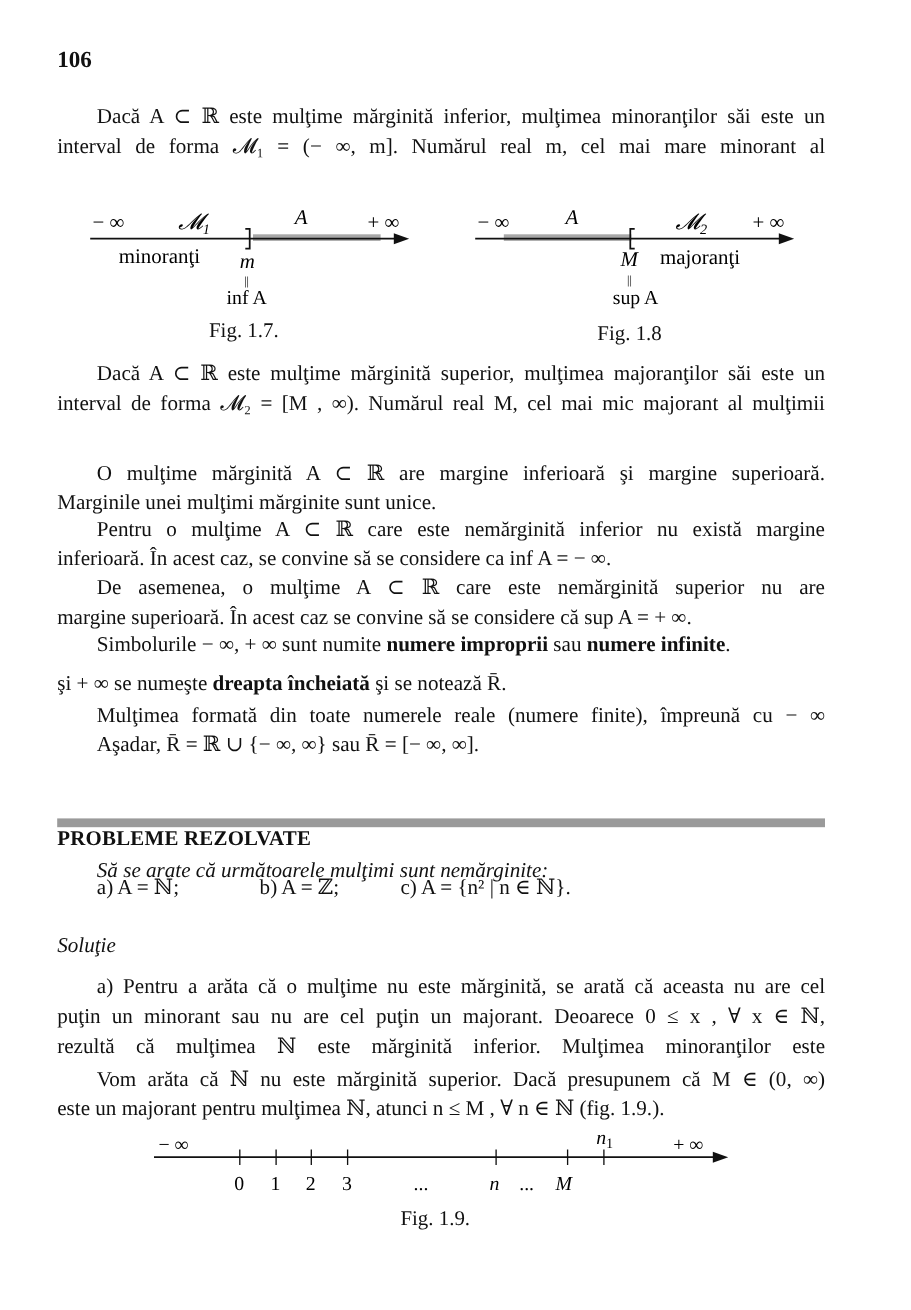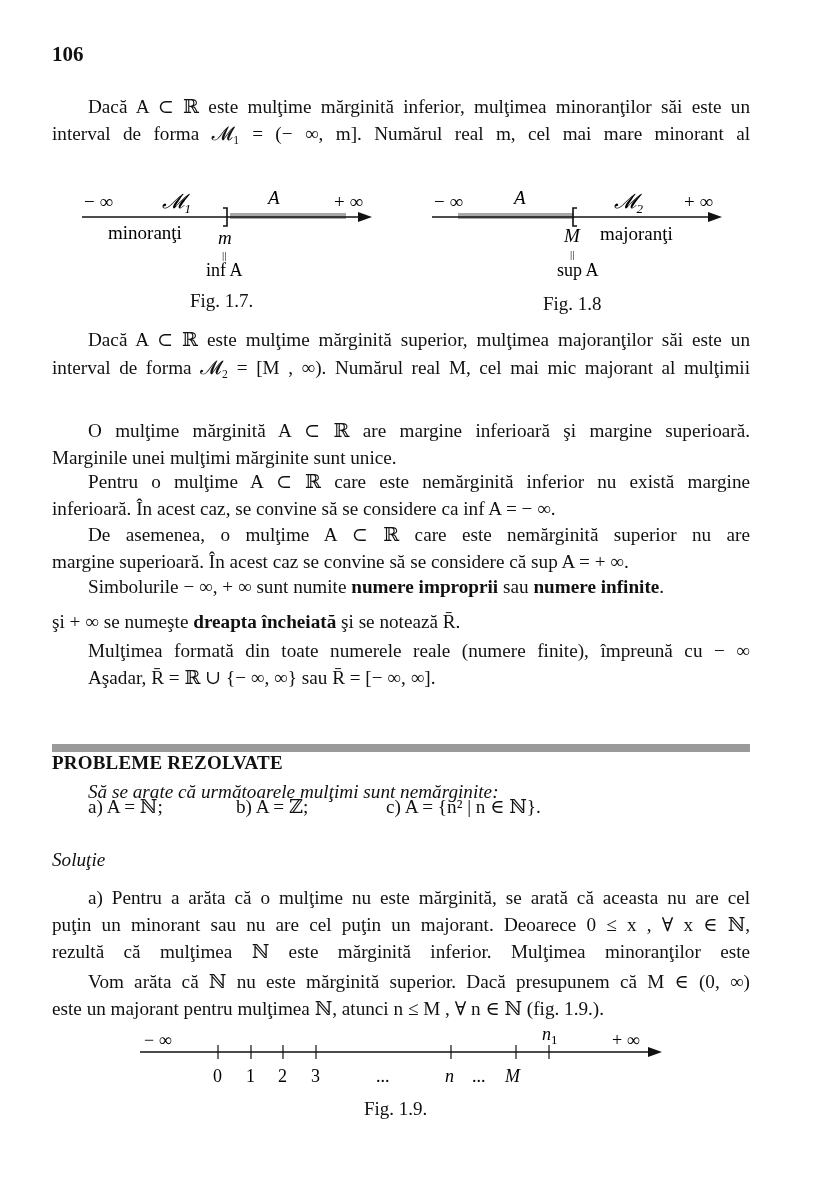--- a/index.html
+++ b/index.html
@@ -104,21 +104,21 @@
 </div>
 
 <div class="heading">PROBLEME REZOLVATE</div>
 <div class="heading-bar"></div>
 
 <div class="para" style="top:762px;">
   <span class="line indent last it">Să se arate că următoarele mulţimi sunt nemărginite:</span>
 </div>
 <div class="probs" style="left:88px;">a) A = ℕ;</div>
 <div class="probs" style="left:236px;">b) A = ℤ;</div>
-<div class="probs" style="left:386px;">c) A = {n² | n ∈ ℕ}.</div>
+<div class="probs" style="left:364px;">c) A = {n² | n ∈ ℕ}.</div>
 
 <div class="para it" style="top:830px;">Soluţie</div>
 
 <div class="para" style="top:884px;">
   <span class="line indent">a) Pentru a arăta că o mulţime nu este mărginită, se arată că aceasta nu are cel</span>
   <span class="line">puţin un minorant sau nu are cel puţin un majorant. Deoarece 0 ≤ x , ∀ x ∈ ℕ,</span>
   <span class="line">rezultă că mulţimea ℕ este mărginită inferior. Mulţimea minoranţilor este</span>
 </div>
 
 <div class="para" style="top:968px;">

